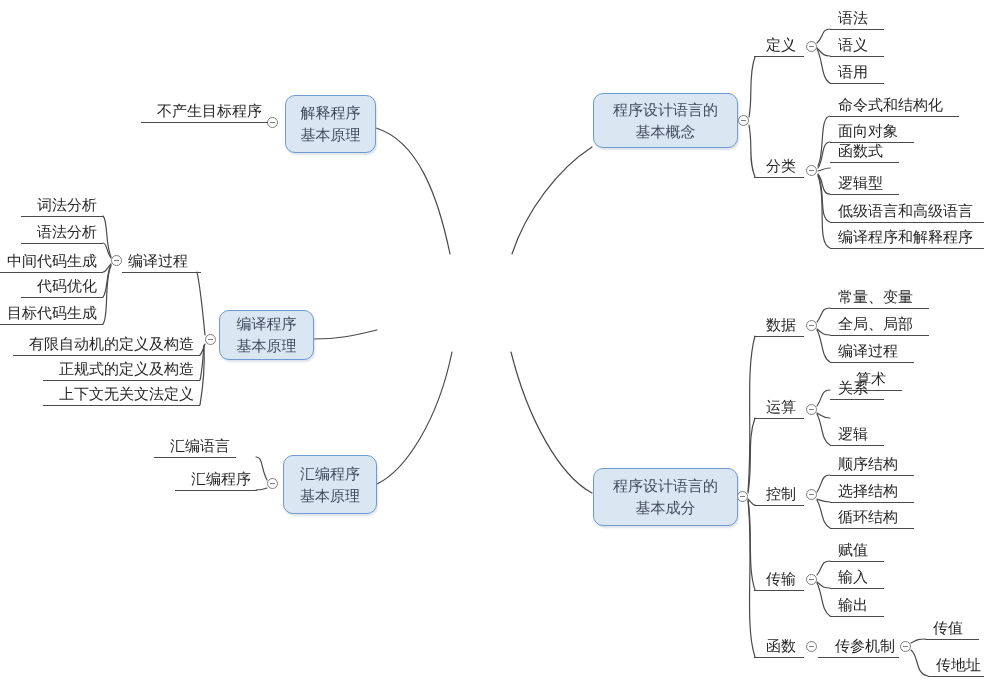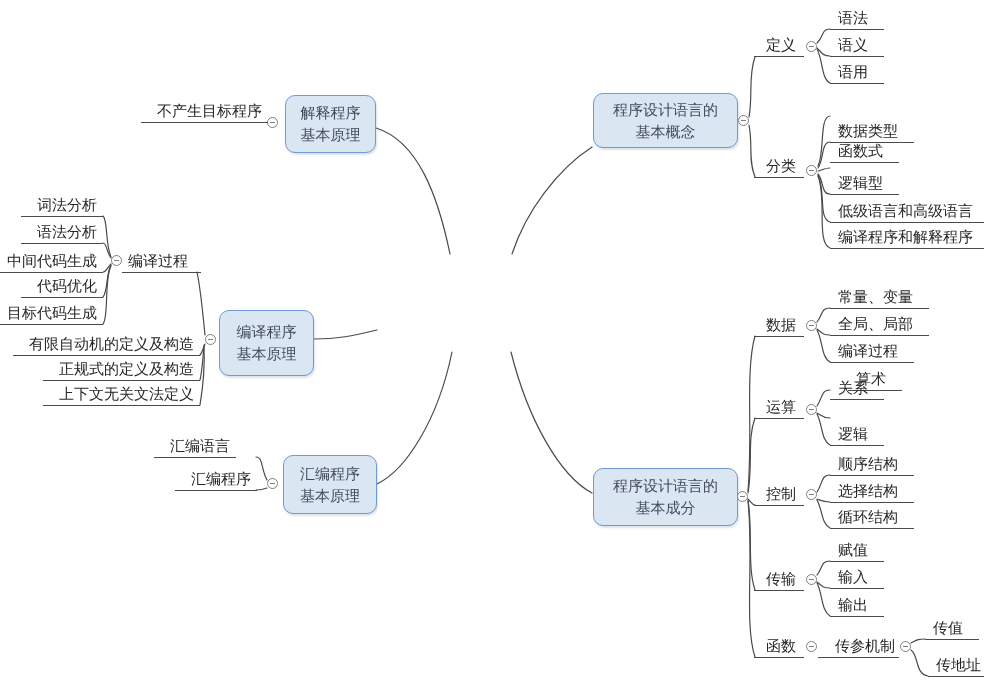--- a/index.html
+++ b/index.html
@@ -121,21 +121,21 @@
 基本概念</span>
   </div>
   <div class="node" style="left:593px;top:468px;width:145px;height:58px">
     <span class="lbl">程序设计语言的
 基本成分</span>
   </div>
   <div class="node" style="left:285px;top:95px;width:91px;height:58px">
     <span class="lbl">解释程序
 基本原理</span>
   </div>
-  <div class="node" style="left:219px;top:310px;width:95px;height:66px">
+  <div class="node" style="left:219px;top:310px;width:95px;height:50px">
     <span class="lbl">编译程序
 基本原理</span>
   </div>
   <div class="node" style="left:283px;top:455px;width:94px;height:59px">
     <span class="lbl">汇编程序
 基本原理</span>
   </div>
 
   <div class="cb" style="left:738px;top:115px"></div>
   <div class="cb" style="left:806px;top:41px"></div>
@@ -151,21 +151,22 @@
   <div class="cb" style="left:205px;top:334px"></div>
   <div class="cb" style="left:111px;top:255px"></div>
   <div class="cb" style="left:267px;top:478px"></div>
 
   <div class="pl" style="left:754px;top:35px">定义</div>
   <div class="leaf" style="left:830px;top:8px">语法</div>
   <div class="leaf" style="left:830px;top:35px">语义</div>
   <div class="leaf" style="left:830px;top:62px">语用</div>
 
   <div class="pl" style="left:754px;top:156px">分类</div>
-  <div class="leaf" style="left:830px;top:121px">数据类型</div>
+  <div class="leaf" style="left:830px;top:95px">命令式和结构化</div>
+  <div class="leaf" style="left:830px;top:121px">面向对象</div>
   <div class="leaf" style="left:830px;top:141px">函数式</div>
   <div class="leaf" style="left:830px;top:173px">逻辑型</div>
   <div class="leaf" style="left:830px;top:201px">低级语言和高级语言</div>
   <div class="leaf" style="left:830px;top:227px">编译程序和解释程序</div>
 
   <div class="pl" style="left:754px;top:315px">数据</div>
   <div class="leaf" style="left:830px;top:287px">常量、变量</div>
   <div class="leaf" style="left:830px;top:314px">全局、局部</div>
   <div class="leaf" style="left:830px;top:341px">编译过程</div>
 

